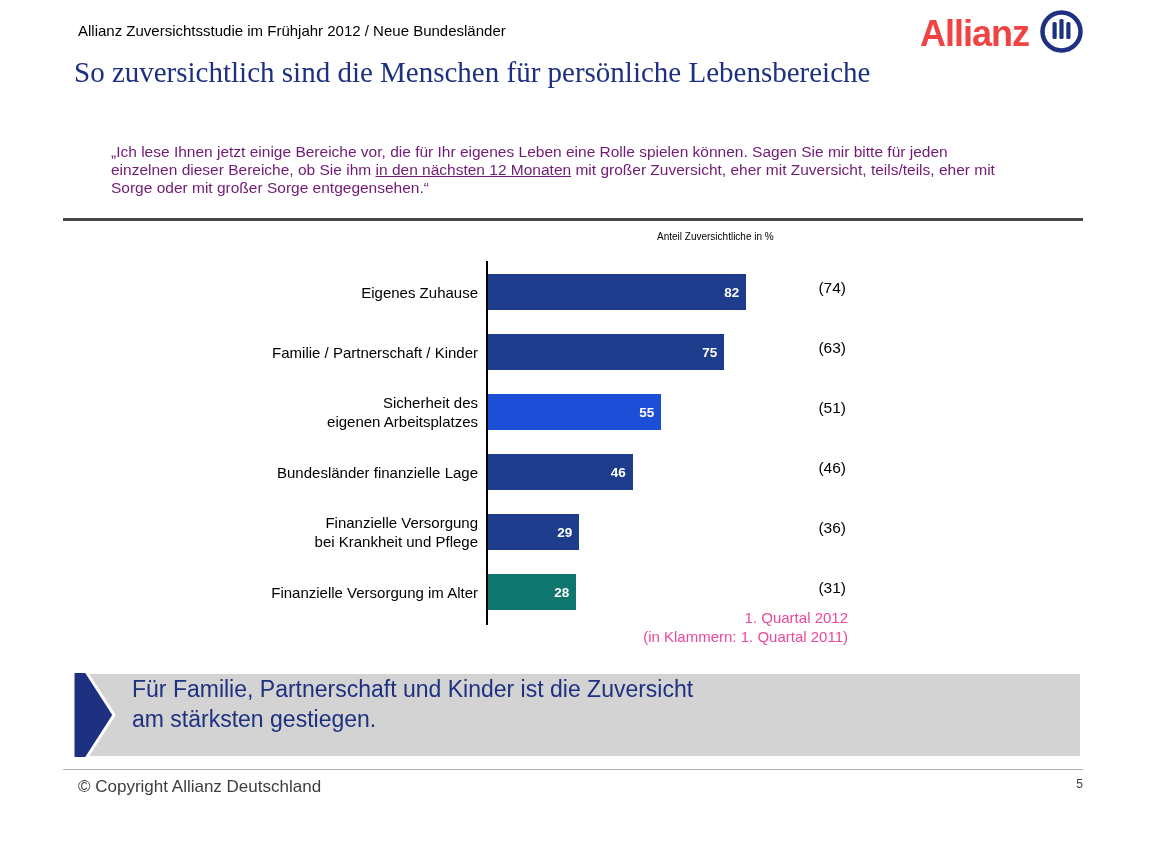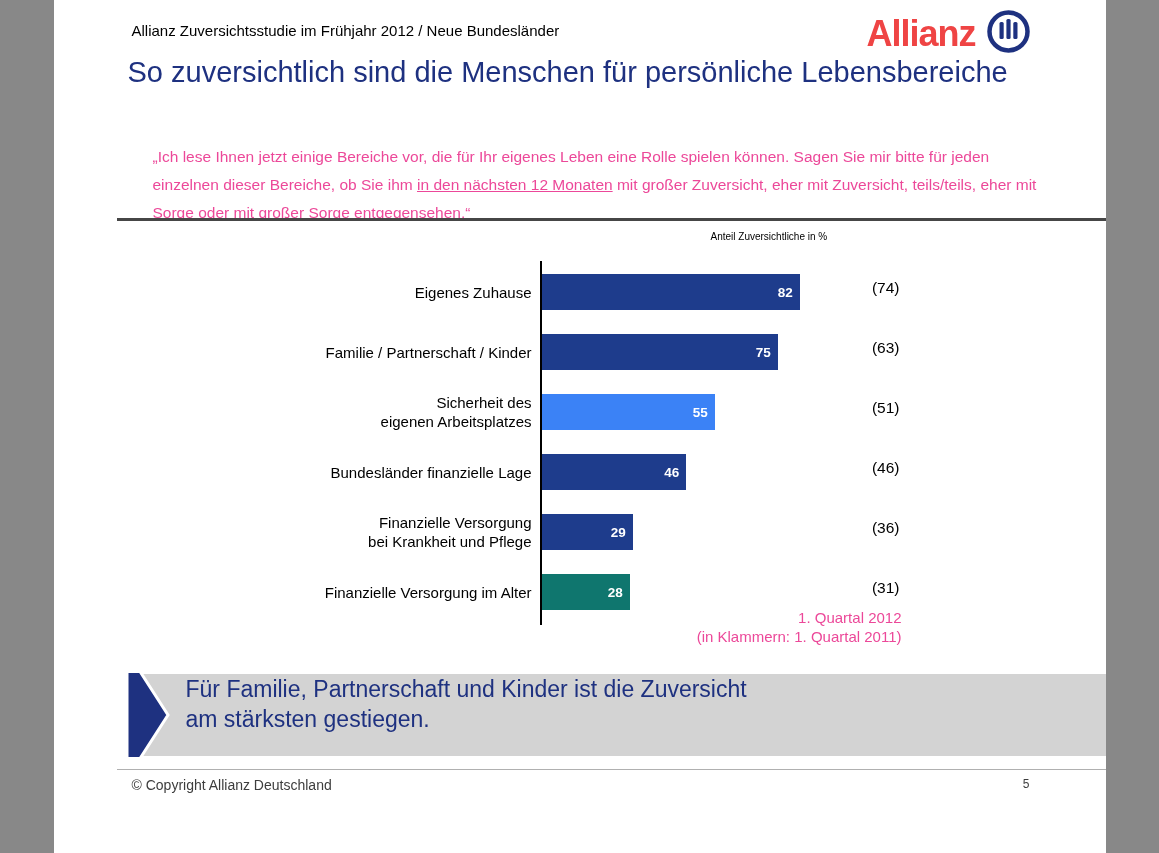--- a/index.html
+++ b/index.html
@@ -1,42 +1,43 @@
 <!DOCTYPE html>
 <html><head>
 <meta charset="utf-8">
 <style>
   * { margin: 0; padding: 0; box-sizing: border-box; }
   body { background: #888; font-family: "Liberation Sans", sans-serif; }
   .slide {
     position: relative;
-    width: 1052px; height: 853px;
+    width: 1159px; height: 853px;
     background: #ffffff;
     margin: 0 auto;
     overflow: hidden;
   }
   .header-text {
     position: absolute; left: 78px; top: 22px;
     font-size: 15px; color: #000;
   }
   .logo {
     position: absolute; top: 8px; right: 74px;
     display: flex; align-items: center; gap: 9px;
   }
   .logo-wordmark {
     font-size: 36px; font-weight: 700; color: #ef4444; letter-spacing: -1px;
   }
   .page-title {
     position: absolute; left: 74px; top: 56px;
     font-size: 29px; font-weight: 400; color: #1e3180;
     white-space: nowrap;
+    font-family: Liberation Serif, serif;
   }
   .quote {
-    position: absolute; left: 99px; top: 143px; width: 905px;
-    font-size: 15.5px; line-height: 28px; color: #ec4899;
+    position: absolute; left: 111px; top: 143px; width: 905px;
+    font-size: 15.5px; line-height: 18px; color: #701a75;
   }
   .quote .u { text-decoration: underline; }
   .divider {
     position: absolute; left: 63px; top: 218px; width: 1020px; height: 3px;
     background: #464646;
   }
   .chart-title {
     position: absolute; left: 657px; top: 231px;
     font-size: 10px; color: #000;
   }
@@ -75,21 +76,21 @@
   .key-text {
     position: absolute; left: 132px; top: 674px; height: 82px;
     display: flex; flex-direction: column; 
     font-size: 23px; line-height: 30px; color: #1e3180;
   }
   .footer-line {
     position: absolute; left: 63px; top: 769px; width: 1020px; height: 1px;
     background: #b0b0b0;
   }
   .footer-copyright {
-    position: absolute; left: 78px; top: 777px; font-size: 14px; color: #3d3d3d;
+    position: absolute; left: 78px; top: 777px; font-size: 17px; color: #3d3d3d;
   }
   .footer-page {
     position: absolute; right: 76px; top: 777px; font-size: 12px; color: #3d3d3d;
   }
 </style>
 </head>
 <body>
 
 <div class="slide">
 
@@ -128,21 +129,21 @@
       <div class="chart-row">
         <div class="row-label">Familie / Partnerschaft / Kinder</div>
         <div class="row-bar" style="width: 236.25px; background: rgb(30, 60, 140); text-align: right;">
           <span class="bar-value">75</span>
         </div>
         <div class="row-paren">(63)</div>
       </div>
       <div class="chart-row">
         <div class="row-label">Sicherheit des
 eigenen Arbeitsplatzes</div>
-        <div class="row-bar" style="width: 173.25px; background: #3b82f6;">
+        <div class="row-bar" style="width: 173.25px; background: #1d4ed8;">
           <span class="bar-value">55</span>
         </div>
         <div class="row-paren">(51)</div>
       </div>
       <div class="chart-row">
         <div class="row-label">Bundesländer finanzielle Lage</div>
         <div class="row-bar" style="width: 144.9px; background: rgb(30, 60, 140);">
           <span class="bar-value">46</span>
         </div>
         <div class="row-paren">(46)</div>

